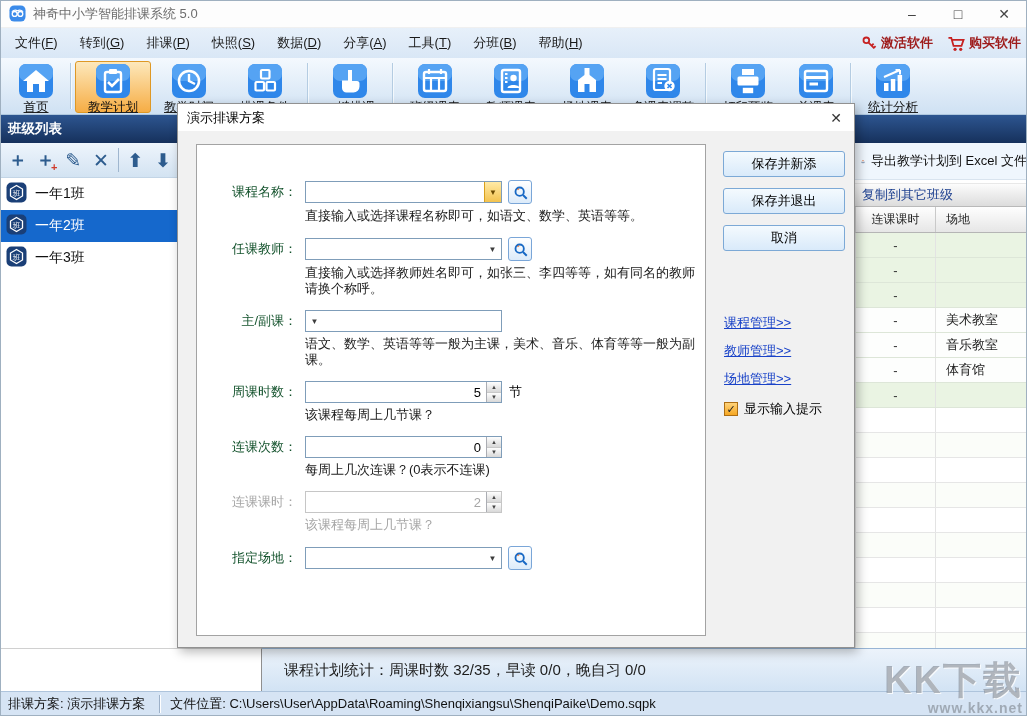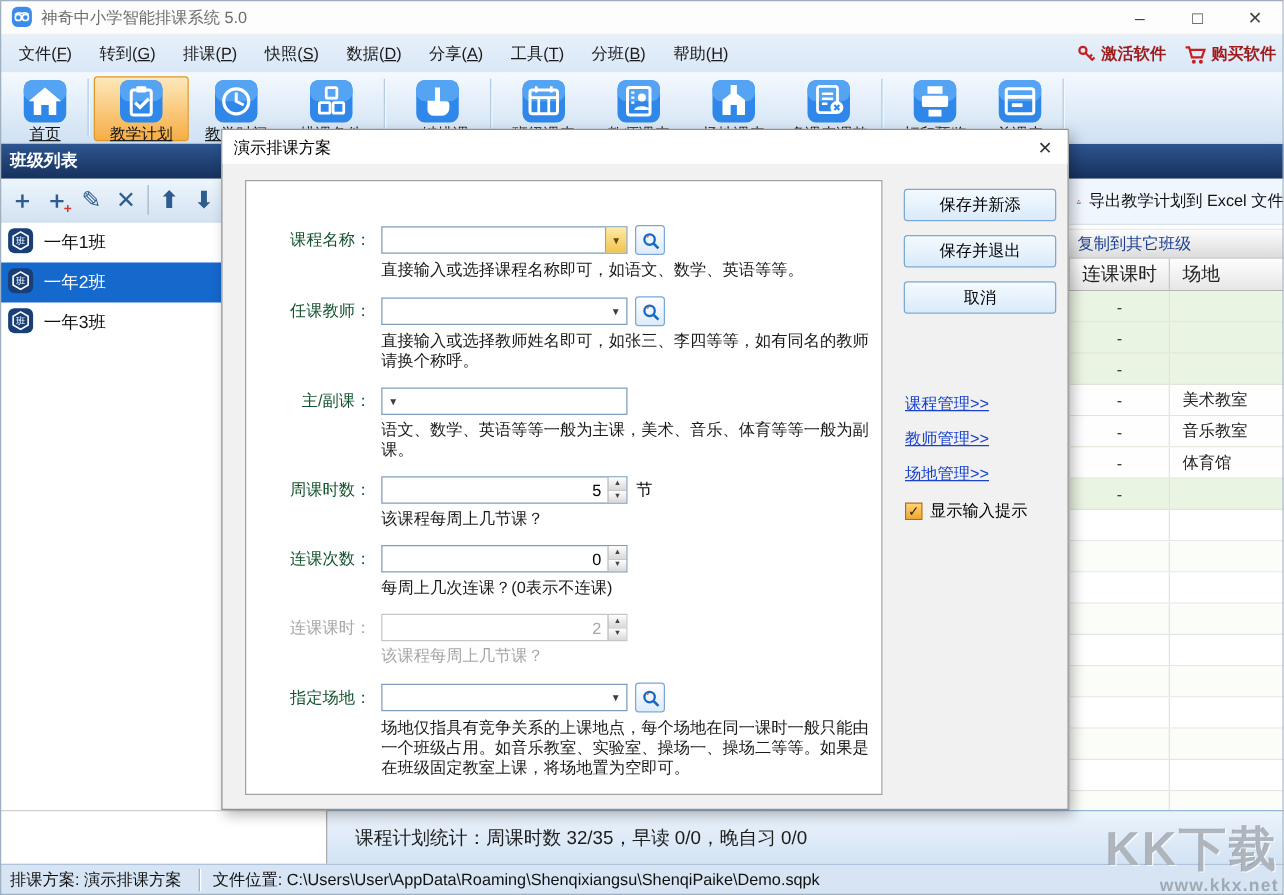--- a/index.html
+++ b/index.html
@@ -54,21 +54,21 @@
   .right-panel{position:absolute;left:855px;top:115px;width:172px;height:533px;background:#fff;overflow:hidden;}
   .rp-header{height:28px;background:linear-gradient(#2d5590,#16315c);}
   .rp-export{height:37px;background:#eff6fd;border-bottom:1px solid #d9e4ef;
     display:flex;align-items:center;gap:6px;padding-left:6px;}
   .rp-export-label{font-size:13px;color:#111;white-space:nowrap;}
   .rp-copybar{height:24px;margin-top:3px;background:linear-gradient(#fcfcfc,#dcdcdc);
     border-top:1px solid #e8e8e8;border-bottom:1px solid #b9b9b9;
     display:flex;align-items:center;padding-left:7px;color:#1c3f8f;font-size:13px;}
   .rp-thead{height:26px;display:flex;background:linear-gradient(#fefefe,#e6e6e6);
     border-bottom:1px solid #b5b5b5;border-left:1px solid #cfcfcf;}
-  .rp-th{font-size:15px;color:#222;display:flex;align-items:center;}
+  .rp-th{font-size:12px;color:#222;display:flex;align-items:center;}
   .rp-th.c1{width:80px;justify-content:center;border-right:1px solid #c9c9c9;}
   .rp-th.c2{flex:1;padding-left:10px;}
   .rp-row{height:25px;display:flex;border-bottom:1px solid #dde6d8;border-left:1px solid #e3e3e3;}
   .rp-row.shaded{background:#eaf4e3;}
   .rp-row.plain{background:#fdfefd;}
   .rp-row.filler-a{background:#fbfdf9;border-bottom:1px solid #e6e6e6;}
   .rp-row.filler-b{background:#fff;border-bottom:1px solid #e6e6e6;}
   .rp-cell{display:flex;align-items:center;font-size:13px;color:#333;}
   .rp-cell.c1{width:80px;justify-content:center;border-right:1px solid #e3e3e3;}
   .rp-cell.c2{flex:1;padding-left:10px;color:#222;}
@@ -306,20 +306,33 @@
           <rect x="1" y="1" width="34" height="34" rx="7" fill="#2f87ea"></rect>
           <rect x="1" y="1" width="34" height="17" rx="7" fill="#55a3f3"></rect>
           <rect x="7" y="8" width="22" height="20" rx="2" fill="none" stroke="#fff" stroke-width="2.4"></rect>
           <path d="M7 14.5 H29" stroke="#fff" stroke-width="3"></path>
           <path d="M11.5 21 H20" stroke="#fff" stroke-width="3"></path>
         </svg>
       </span>
       <span class="tb-label">总课表</span>
     </div>
     <div class="tb-sep"></div>
+    <div class="tb-item">
+      <span>
+        <svg class="tb-icon" viewBox="0 0 36 36">
+          <rect x="1" y="1" width="34" height="34" rx="7" fill="#2f87ea"></rect>
+          <rect x="1" y="1" width="34" height="17" rx="7" fill="#55a3f3"></rect>
+          <rect x="9" y="20" width="4.5" height="8" fill="#fff"></rect>
+          <rect x="15.8" y="16" width="4.5" height="12" fill="#fff"></rect>
+          <rect x="22.6" y="12" width="4.5" height="16" fill="#fff"></rect>
+          <path d="M9 14 L25 7 M25 7 h-4.5 M25 7 v4.5" stroke="#fff" stroke-width="2" fill="none"></path>
+        </svg>
+      </span>
+      <span class="tb-label">统计分析</span>
+    </div>
   </div>
 
 <div class="sidebar">
   <div class="side-header">班级列表</div>
   <div class="side-tools" id="side-tools">
       <span class="side-tool">＋</span>
       <span class="side-tool">＋<span class="mini-plus">+</span></span>
       <span class="side-tool">✎</span>
       <span class="side-tool">✕</span>
       <span class="side-tool-sep"></span>
@@ -551,21 +564,20 @@
             </div>
             <span class="search-btn">
               <svg width="15" height="15" viewBox="0 0 18 18">
                 <circle cx="8" cy="8" r="5" fill="none" stroke="#1768c4" stroke-width="2.2"></circle>
                 <path d="M12 12 L16.5 16.5" stroke="#1768c4" stroke-width="2.4"></path>
                 <path d="M5.5 6 a3 3 0 0 1 2-1.5" stroke="#e06a2a" stroke-width="1.3" fill="none"></path>
               </svg>
             </span>
           </div>
         </div>
-        <div class="fhint">场地仅指具有竞争关系的上课地点，每个场地在同一课时一般只能由一个班级占用。如音乐教室、实验室、操场一、操场二等等。如果是在班级固定教室上课，将场地置为空即可。</div>
       </div>
     </div>
   <div id="dlg-buttons">
       <button class="dlg-btn" style="top: 47px;">保存并新添</button>
       <button class="dlg-btn" style="top: 84px;">保存并退出</button>
       <button class="dlg-btn" style="top: 121px;">取消</button>
     </div>
   <div id="dlg-links">
       <a class="dlg-link" style="top: 210px;">课程管理&gt;&gt;</a>
       <a class="dlg-link" style="top: 238px;">教师管理&gt;&gt;</a>

